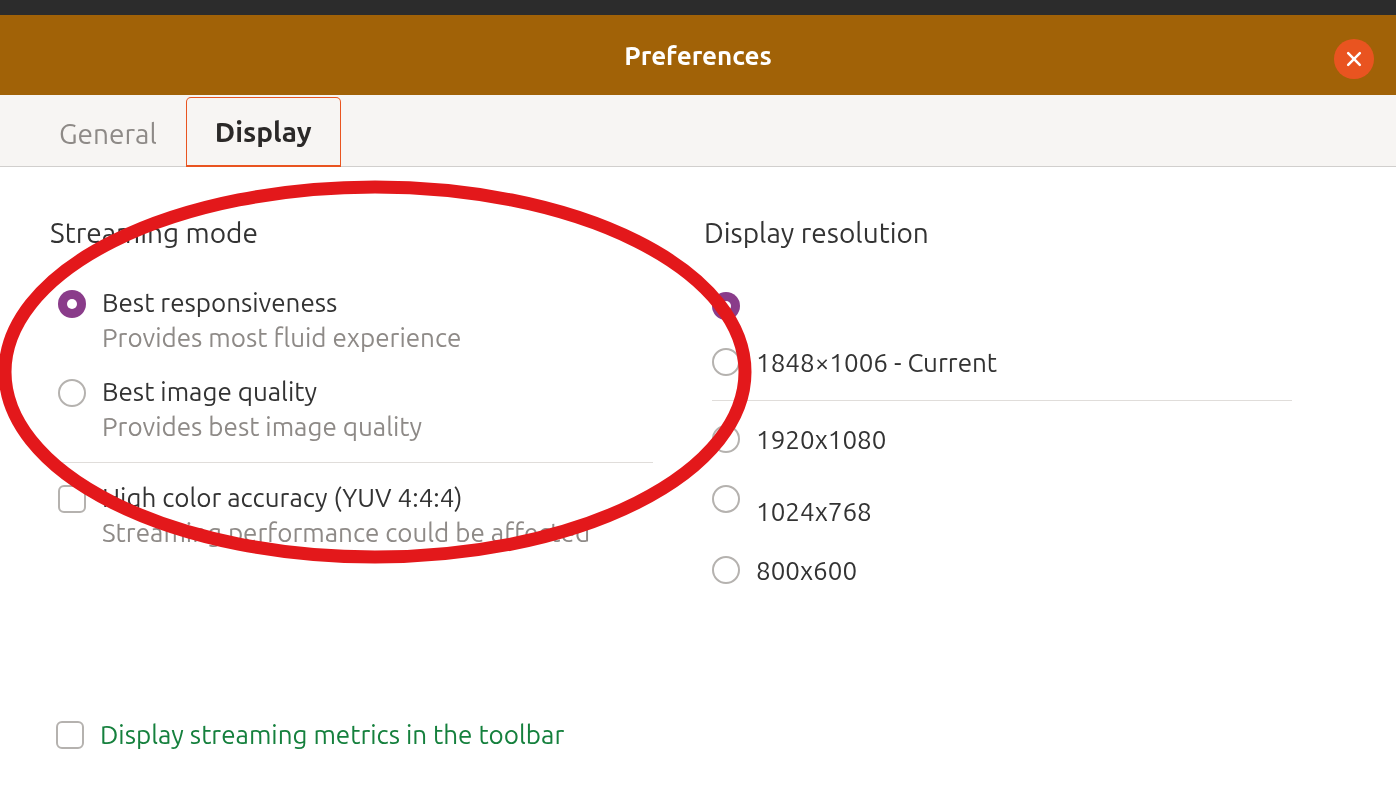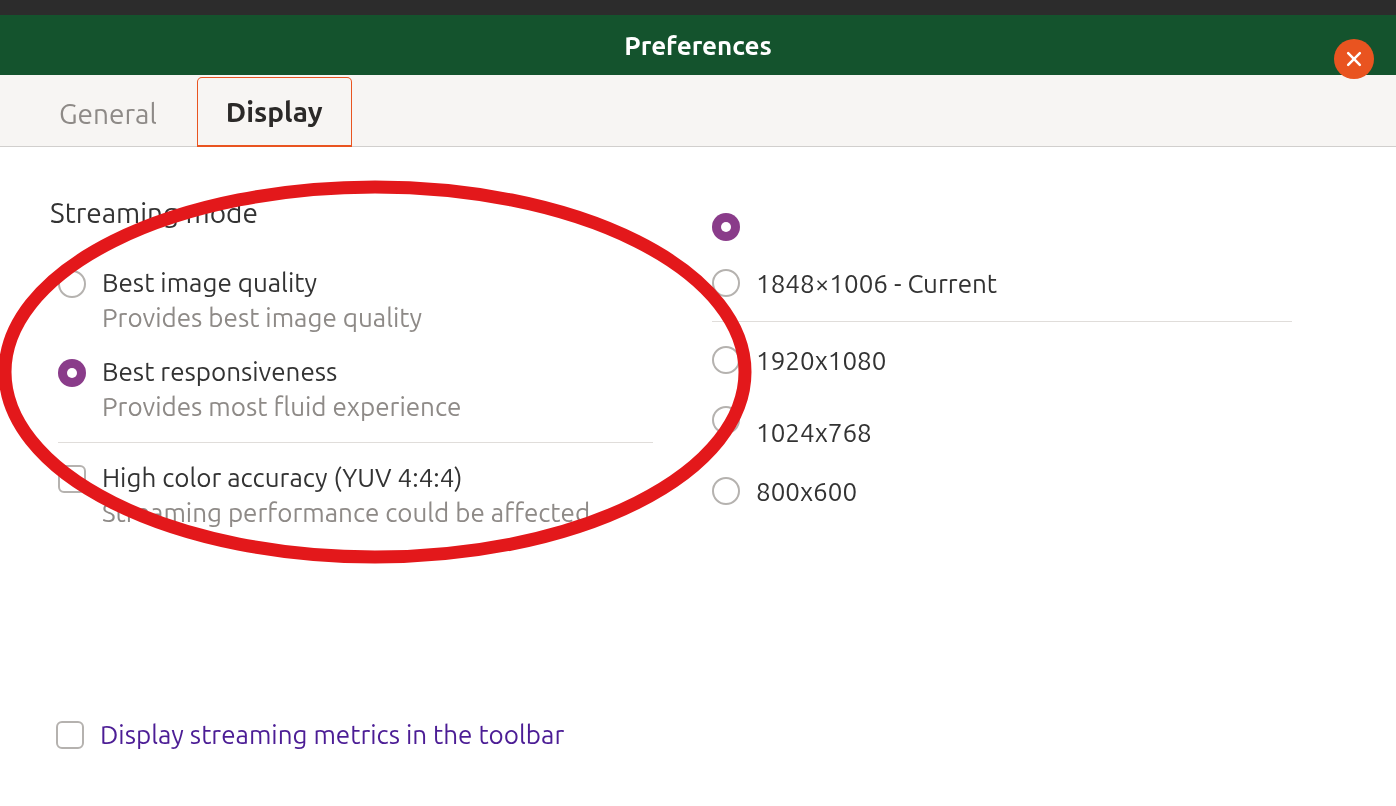--- a/index.html
+++ b/index.html
@@ -9,22 +9,22 @@
       color: #333;
       width: 1396px;
       height: 806px;
       overflow: hidden;
     }
     .titlebar {
       height: 15px;
       background: #2c2c2c;
     }
     .header {
-      background: #14532d;
-      height: 60px;
+      background: #a16207;
+      height: 80px;
       display: flex;
       align-items: center;
       justify-content: center;
       position: relative;
     }
     .header-title {
       color: #ffffff;
       font-size: 26px;
       font-weight: 600;
     }
@@ -45,21 +45,20 @@
       width: 20px;
       height: 20px;
     }
     .tabs {
       display: flex;
       background: #f7f5f3;
       border-bottom: 1px solid #d1cfcd;
       height: 72px;
       align-items: flex-end;
       padding-left: 30px;
-      gap: 11px;
     }
     .tab {
       padding: 18px 28px;
       font-size: 28px;
       color: #8e8a87;
       cursor: pointer;
       border: 1px solid transparent;
       border-bottom: none;
       position: relative;
       top: 1px;
@@ -155,21 +154,21 @@
       position: absolute;
       left: 56px;
       top: 720px;
       display: flex;
       align-items: center;
       cursor: pointer;
     }
     .bottom-checkbox .checkbox { margin-top: 0; }
     .bottom-label {
       font-size: 26px;
-      color: #4c1d95;
+      color: #15803d;
     }
     .annotation-ellipse {
       position: absolute;
       top: 175px;
       left: -10px;
       width: 770px;
       height: 395px;
       pointer-events: none;
       z-index: 5;
     }
@@ -193,47 +192,48 @@
 <div class="tabs">
   <div class="tab">General</div>
   <div class="tab active">Display</div>
 </div>
 
 <div class="content">
   <div class="column">
     <div class="section-title">Streaming mode</div>
 
     <div class="option">
-      <div class="radio"></div>
-      <div class="option-text">
-        <div class="option-label">Best image quality</div>
-        <div class="option-desc">Provides best image quality</div>
-      </div>
-    </div>
-
-    <div class="option">
       <div class="radio selected"></div>
       <div class="option-text">
         <div class="option-label">Best responsiveness</div>
         <div class="option-desc">Provides most fluid experience</div>
       </div>
     </div>
 
+    <div class="option">
+      <div class="radio"></div>
+      <div class="option-text">
+        <div class="option-label">Best image quality</div>
+        <div class="option-desc">Provides best image quality</div>
+      </div>
+    </div>
+
     <hr class="divider">
 
     <div class="option">
       <div class="checkbox"></div>
       <div class="option-text">
         <div class="option-label">High color accuracy (YUV 4:4:4)</div>
         <div class="option-desc">Streaming performance could be affected</div>
       </div>
     </div>
   </div>
 
   <div class="column resolution-list">
+    <div class="section-title">Display resolution</div>
 
     <div class="option">
       <div class="radio selected"></div>
     </div>
 
     <div class="option">
       <div class="radio"></div>
       <div class="option-label" style="margin-top:2px">1848×1006 - Current</div>
     </div>
 

